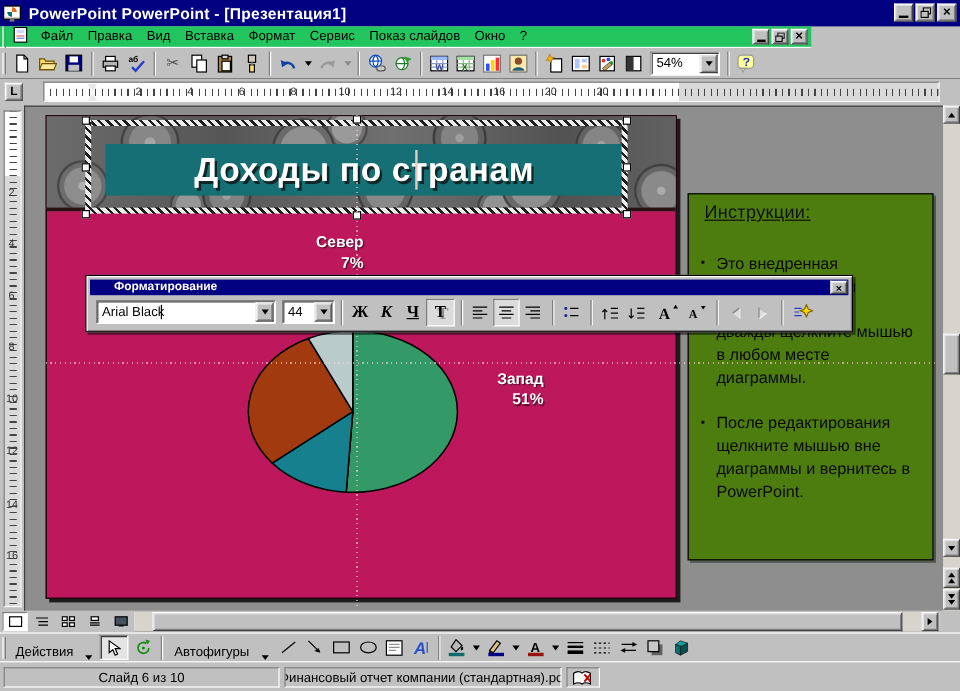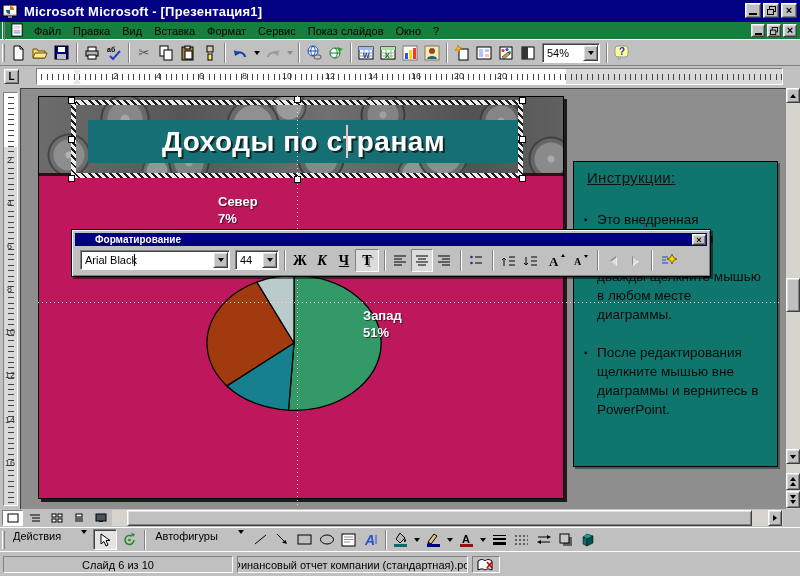--- a/index.html
+++ b/index.html
@@ -10,21 +10,21 @@
 .raised{border:1px solid;border-color:#fff #404040 #404040 #fff;box-shadow:inset 1px 1px 0 #dfdfdf,inset -1px -1px 0 #808080;background:#c0c0c0}
 .sunken{border:1px solid;border-color:#808080 #fff #fff #808080;box-shadow:inset 1px 1px 0 #404040}
 .grip{width:3px;height:18px;border-left:1px solid #fff;border-right:1px solid #808080;margin:0 2px}
 
 .titlebar{left:0;top:0;width:800px;height:22px;background:#000080;display:flex;align-items:center;padding:0 2px}
 .titlebar .ttext{color:#fff;font-weight:bold;font-size:13px;margin-left:6px;letter-spacing:.2px}
 .winbtns{position:absolute;right:3px;top:3px;display:flex;gap:2px}
 .wbtn{width:16px;height:15px;display:flex;align-items:center;justify-content:center;font-size:11px;font-weight:bold;line-height:1}
 .minglyph{display:block;width:8px;height:2px;background:#000;margin-top:7px}
 
-.menubar{left:0;top:22px;width:800px;height:18px;background:#15803d;display:flex;align-items:center;border-bottom:1px solid #fff}
+.menubar{left:0;top:22px;width:676px;height:18px;background:#22c55e;display:flex;border-bottom:1px solid #fff}
 .menu-item{padding:2px 6px;white-space:nowrap}
 .menubar .winbtns{top:2px}
 .wbtn.small{width:14px;height:13px}
 
 .toolbar{left:0;top:40px;width:800px;height:26px;background:#c0c0c0;display:flex;align-items:center;border-bottom:1px solid #808080}
 .tbtn{width:22px;height:22px;display:flex;align-items:center;justify-content:center;flex:0 0 auto}
 .tbtn.narrow{width:11px}
 .tsep{width:2px;height:20px;border-left:1px solid #808080;border-right:1px solid #fff;margin:0 3px;flex:0 0 auto}
 .darr{width:0;height:0;border-left:3px solid transparent;border-right:3px solid transparent;border-top:4px solid #000}
 .darr.gray{border-top-color:#8a8a8a}
@@ -62,26 +62,26 @@
 radial-gradient(circle at 250px 10px,#9a9a9a 0 12px,#717171 13px 15px,#4a4a4a 16px 17px,transparent 18px),
 radial-gradient(circle at 375px 76px,#939393 0 11px,#6b6b6b 12px 14px,#454545 15px 16px,transparent 17px),
 linear-gradient(90deg,#6c6c6c,#565656 28%,#707070 55%,#525252 82%,#616161)}
 .banner{position:absolute;left:49px;top:23px;width:431px;height:43px;background:#156f74;display:flex;align-items:center;justify-content:center}
 .banner .btext{color:#fff;font-weight:bold;font-size:28px;letter-spacing:.5px;text-shadow:2px 2px 0 rgba(15,15,15,.75);white-space:nowrap}
 .caret{position:absolute;left:258px;top:5px;width:2px;height:33px;background:#e7c9c2}
 
 .hatch{background:repeating-linear-gradient(45deg,#1d1d1d 0 2px,#ececec 2px 5px)}
 .handle{position:absolute;width:7px;height:7px;background:#fff;border:1px solid #000}
 
-.plabel{position:absolute;color:#fff;font-weight:bold;font-size:13px;text-align:left;line-height:17px;text-shadow:1px 1px 1px rgba(0,0,0,.6);white-space:nowrap}
+.plabel{position:absolute;color:#fff;font-weight:bold;font-size:13px;text-align:right;line-height:17px;text-shadow:1px 1px 1px rgba(0,0,0,.6);white-space:nowrap}
 
 .guide-h{background:repeating-linear-gradient(90deg,#ffd6d0 0 1px,transparent 1px 4px)}
 .guide-v{background:repeating-linear-gradient(180deg,#ffd6d0 0 1px,transparent 1px 4px)}
 
-.greenpanel{left:573px;top:161px;width:205px;height:306px;background:#0f766e;border:1px solid #000;box-shadow:2px 2px 0 rgba(0,0,0,.4)}
+.greenpanel{left:573px;top:161px;width:205px;height:306px;background:#4d7c0f;border:1px solid #000;box-shadow:2px 2px 0 rgba(0,0,0,.4)}
 .gp-head{position:absolute;left:13px;top:7px;font-size:15px;color:#111;text-decoration:underline;letter-spacing:.3px}
 .gp-list{position:absolute;left:10px;top:48px;width:186px;list-style:none}
 .gp-list li{position:relative;padding-left:13px;font-size:13.5px;line-height:19px;color:#0a0a0a;margin-bottom:19px;width:178px}
 .gp-list li:before{content:"▪";position:absolute;left:0;top:0;font-size:10px}
 
 .fmt{left:71px;top:229px;width:640px;height:48px;background:#c0c0c0;border:1px solid #000;box-shadow:inset 1px 1px 0 #fff,inset -1px -1px 0 #808080,2px 2px 0 rgba(0,0,0,.5)}
 .fmt-title{position:absolute;left:3px;top:3px;right:3px;height:13px;background:#000080;display:flex;align-items:center}
 .fmt-title .ft{color:#fff;font-weight:bold;font-size:10px;margin-left:20px}
 .fmt-x{position:absolute;right:1px;top:1px;width:14px;height:11px;display:flex;align-items:center;justify-content:center;font-size:9px;font-weight:bold}
 .fmt-body{position:absolute;left:3px;top:18px;right:3px;height:26px}
@@ -95,40 +95,40 @@
 .tri-u{width:0;height:0;border-left:3px solid transparent;border-right:3px solid transparent;border-bottom:4px solid #000}
 .tri-d{width:0;height:0;border-left:3px solid transparent;border-right:3px solid transparent;border-top:4px solid #000}
 .tri-l{width:0;height:0;border-top:3px solid transparent;border-bottom:3px solid transparent;border-right:4px solid #000}
 .tri-r{width:0;height:0;border-top:3px solid transparent;border-bottom:3px solid transparent;border-left:4px solid #000}
 .hscrollrow{left:0;top:509px;width:800px;height:18px;background:#c0c0c0}
 .viewbtn{position:absolute;top:1px;width:21px;height:16px;display:flex;align-items:center;justify-content:center}
 .viewbtn.pressed{border:1px solid;border-color:#808080 #fff #fff #808080;background:#fff}
 .htrack{position:absolute;left:112px;top:1px;width:671px;height:16px;background:#d7d3cd}
 
 .drawbar{left:0;top:527px;width:800px;height:24px;background:#c0c0c0;border-top:1px solid #fff;display:flex;align-items:center}
-.menubtn{height:20px;display:flex;align-items:flex-start;gap:20px;padding:0 6px;flex:0 0 auto}
+.menubtn{height:20px;display:flex;align-items:flex-end;gap:10px;padding:0 6px;flex:0 0 auto}
 
 .statusbar{left:0;top:551px;width:800px;height:25px;background:#c0c0c0;border-top:1px solid #fff}
 .spanel{position:absolute;top:4px;height:17px;border:1px solid;border-color:#808080 #fff #fff #808080;display:flex;align-items:center;justify-content:center;font-size:11px;white-space:nowrap;overflow:hidden}
 svg{display:block}
 </style>
 </head>
 <body>
 
 <div id="screen">
 
   <div class="abs titlebar">
     <svg width="16" height="16" viewBox="0 0 16 16">
         <rect x="1" y="2" width="14" height="11" fill="#d8d0c8" stroke="#000"></rect>
         <rect x="2" y="3" width="12" height="8" fill="#fff"></rect>
         <path d="M8 7 L8 3 A4 4 0 0 1 12 7 Z" fill="#e07020"></path>
         <path d="M8 7 L4 7 A4 4 0 0 0 8 11 Z" fill="#0d6b6b"></path>
         <rect x="6" y="13" width="4" height="2" fill="#808080"></rect>
       </svg>
-    <span class="ttext">Microsoft Microsoft - [Презентация1]</span>
+    <span class="ttext">PowerPoint PowerPoint - [Презентация1]</span>
     <span class="winbtns">
       <span class="wbtn raised">
           <span class="minglyph"></span>
         </span>
       <span class="wbtn raised">
           <svg width="9" height="9" viewBox="0 0 9 9">
             <rect x="2.5" y="0.5" width="6" height="5" fill="none" stroke="#000"></rect>
             <rect x="0.5" y="3.5" width="6" height="5" fill="#c0c0c0" stroke="#000"></rect>
           </svg>
         </span>

